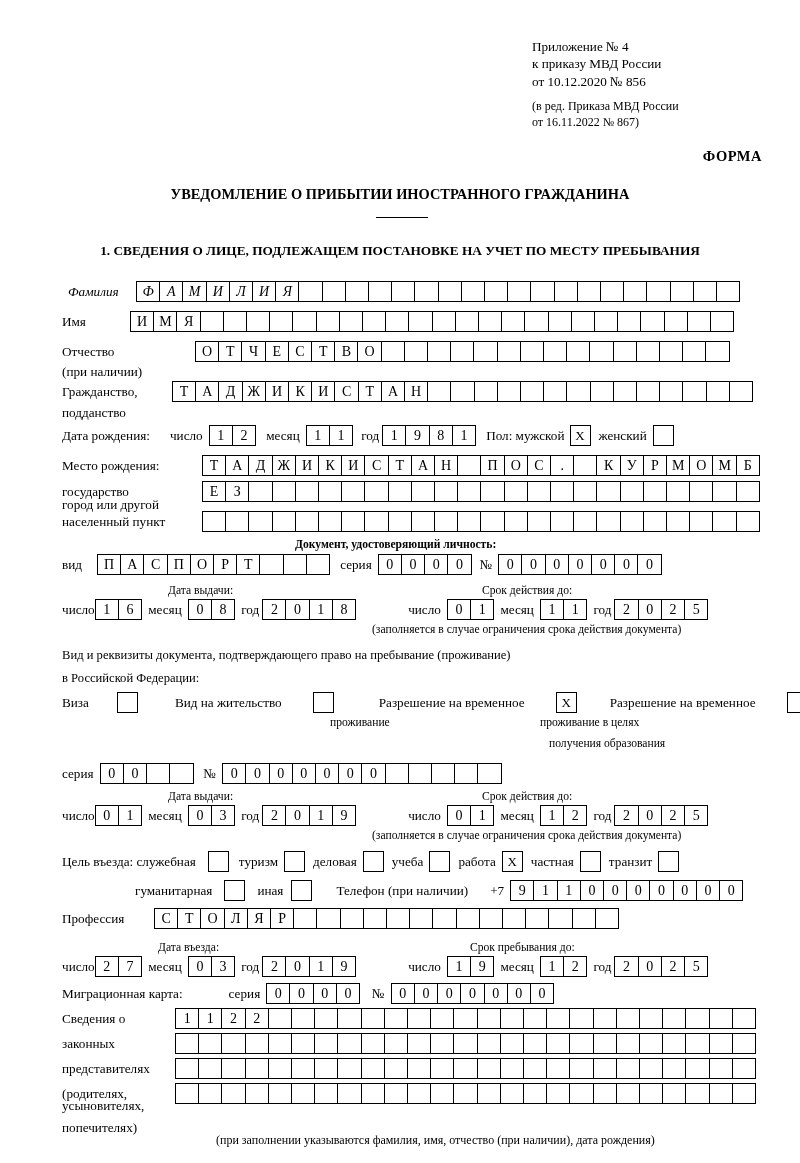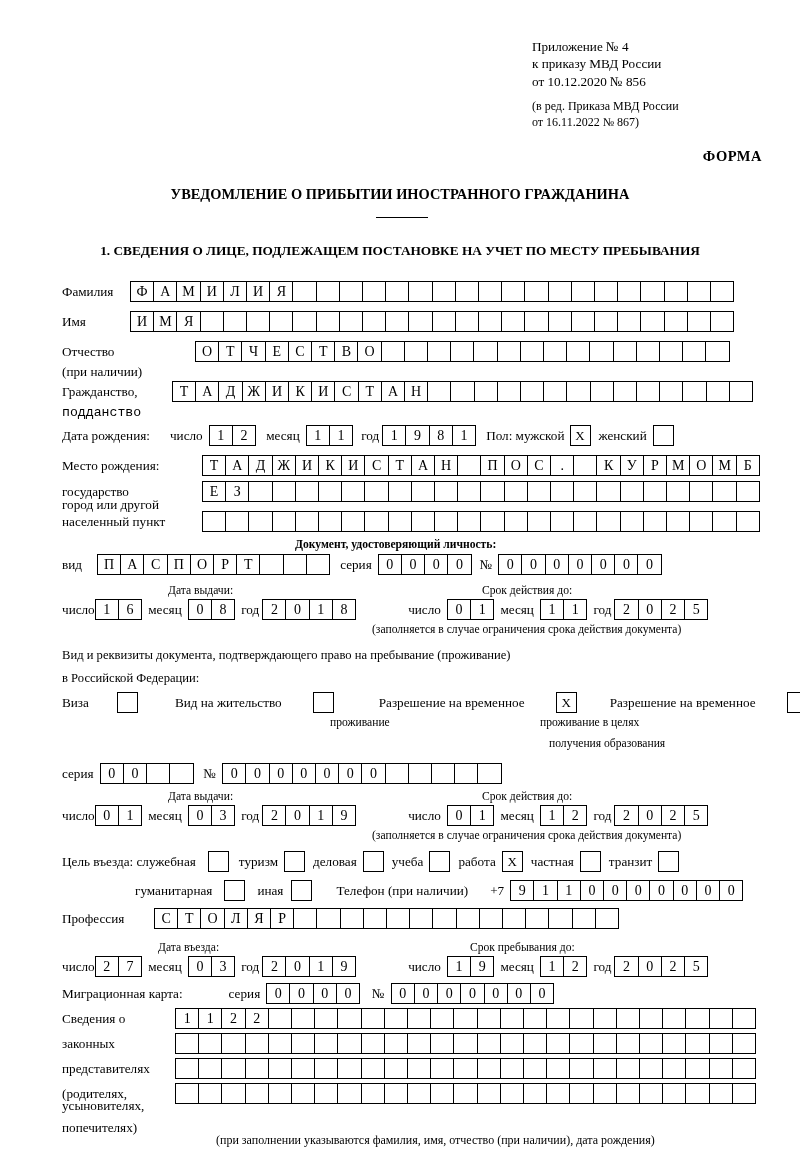--- a/index.html
+++ b/index.html
@@ -137,21 +137,21 @@
 
   <div class="title">
     <span>УВЕДОМЛЕНИЕ О ПРИБЫТИИ ИНОСТРАННОГО ГРАЖДАНИНА</span>
     <span class="line2">
       <span class="blank"></span>
     </span>
   </div>
 
   <div class="section1">1. СВЕДЕНИЯ О ЛИЦЕ, ПОДЛЕЖАЩЕМ ПОСТАНОВКЕ НА УЧЕТ ПО МЕСТУ ПРЕБЫВАНИЯ</div>
 
-  <div class="row" style="top:281px; left:62px;">
+  <div class="row" style="top:281px; left:68px;font-style:italic;">
     <span class="label" style="width:68px">Фамилия</span>
     <span class="cells">
       <span class="cell">Ф</span>
         <span class="cell">А</span>
         <span class="cell">М</span>
         <span class="cell">И</span>
         <span class="cell">Л</span>
         <span class="cell">И</span>
         <span class="cell">Я</span>
         <span class="cell"></span>
@@ -263,21 +263,21 @@
         <span class="cell"></span>
         <span class="cell"></span>
         <span class="cell"></span>
         <span class="cell"></span>
         <span class="cell"></span>
         <span class="cell"></span>
         <span class="cell"></span>
         <span class="cell"></span>
     </span>
   </div>
-  <div class="row" style="top:405px; left:62px;font-family:Liberation Mono, monospace;">
+  <div class="row" style="top:405px; left:62px;">
     <span class="label">подданство</span>
   </div>
 
   <div class="row" style="top:425px; left:62px;">
     <span class="label">Дата рождения:</span>
     <span class="sp20"></span>
     <span class="label">число</span>
     <span class="cells gap">
       <span class="cell">1</span>
         <span class="cell">2</span>

